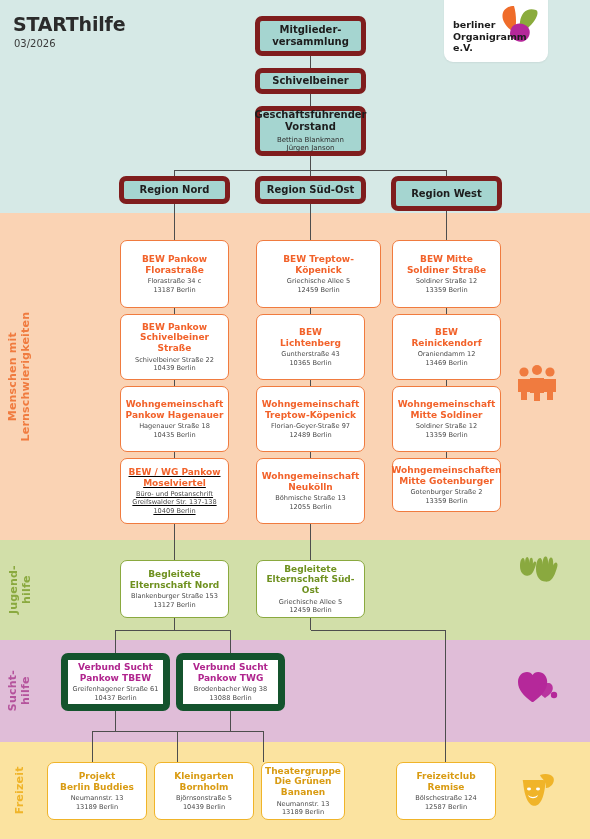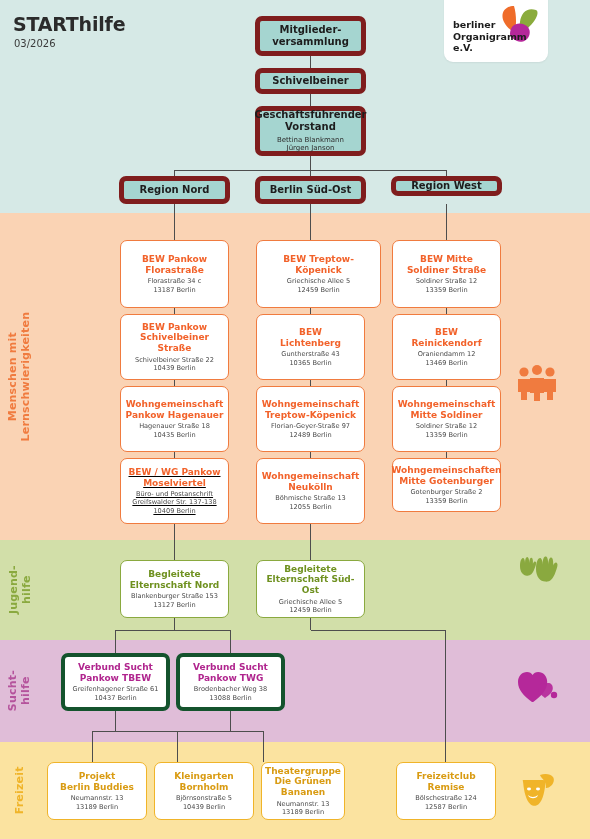--- a/index.html
+++ b/index.html
@@ -138,21 +138,21 @@
 
   
   .box-white { background: #ffffff; }
   .box-white .hd { font-size: 9px; }
   .box-white .sub { font-size: 6.6px; }
 
   .b-orange { border: 1px solid #f07b3f; }
   .b-orange .hd { color: #f2622a; }
   .b-green  { border: 1px solid #8aa93f; }
   .b-green  .hd { color: #6f9120; }
-  .b-purple { border: 4px solid #14532d; text-align: center; }
+  .b-purple { border: 7px solid #14532d; text-align: center; }
   .b-purple .hd { color: #b0258e; }
   .b-yellow { border: 1px solid #f0b429; }
   .b-yellow .hd { color: #d99b12; }
 
   
   .sec-icon {
     position: absolute;
     width: 42px;
     height: 36px;
   }
@@ -286,23 +286,23 @@
   </div>
   <div class="box box-teal" style="left:255px; top:106px; width:111px; height:50px;">
     <div class="hd ml">Geschäftsführender<br>Vorstand</div>
     <div class="sub ml">Bettina Blankmann<br>Jürgen Janson</div>
   </div>
 
   <div class="box box-teal" style="left:119px; top:176px; width:111px; height:28px;">
     <div class="hd">Region Nord</div>
   </div>
   <div class="box box-teal" style="left:255px; top:176px; width:111px; height:28px;">
-    <div class="hd">Berlin Süd-Ost</div>
-  </div>
-  <div class="box box-teal" style="left:391px; top:176px; width:111px; height:20px;">
+    <div class="hd">Region Süd-Ost</div>
+  </div>
+  <div class="box box-teal" style="left:391px; top:176px; width:111px; height:35px;">
     <div class="hd">Region West</div>
   </div>
 
   <div class="box box-white b-orange" style="left:120px; top:240px; width:109px; height:68px;">
     <div class="hd ml">BEW Pankow<br>Florastraße</div>
     <div class="sub ml">Florastraße 34 c<br>13187 Berlin</div>
   </div>
   <div class="box box-white b-orange" style="left:256px; top:240px; width:125px; height:68px;">
     <div class="hd ml">BEW Treptow-<br>Köpenick</div>
     <div class="sub ml">Griechische Allee 5<br>12459 Berlin</div>

